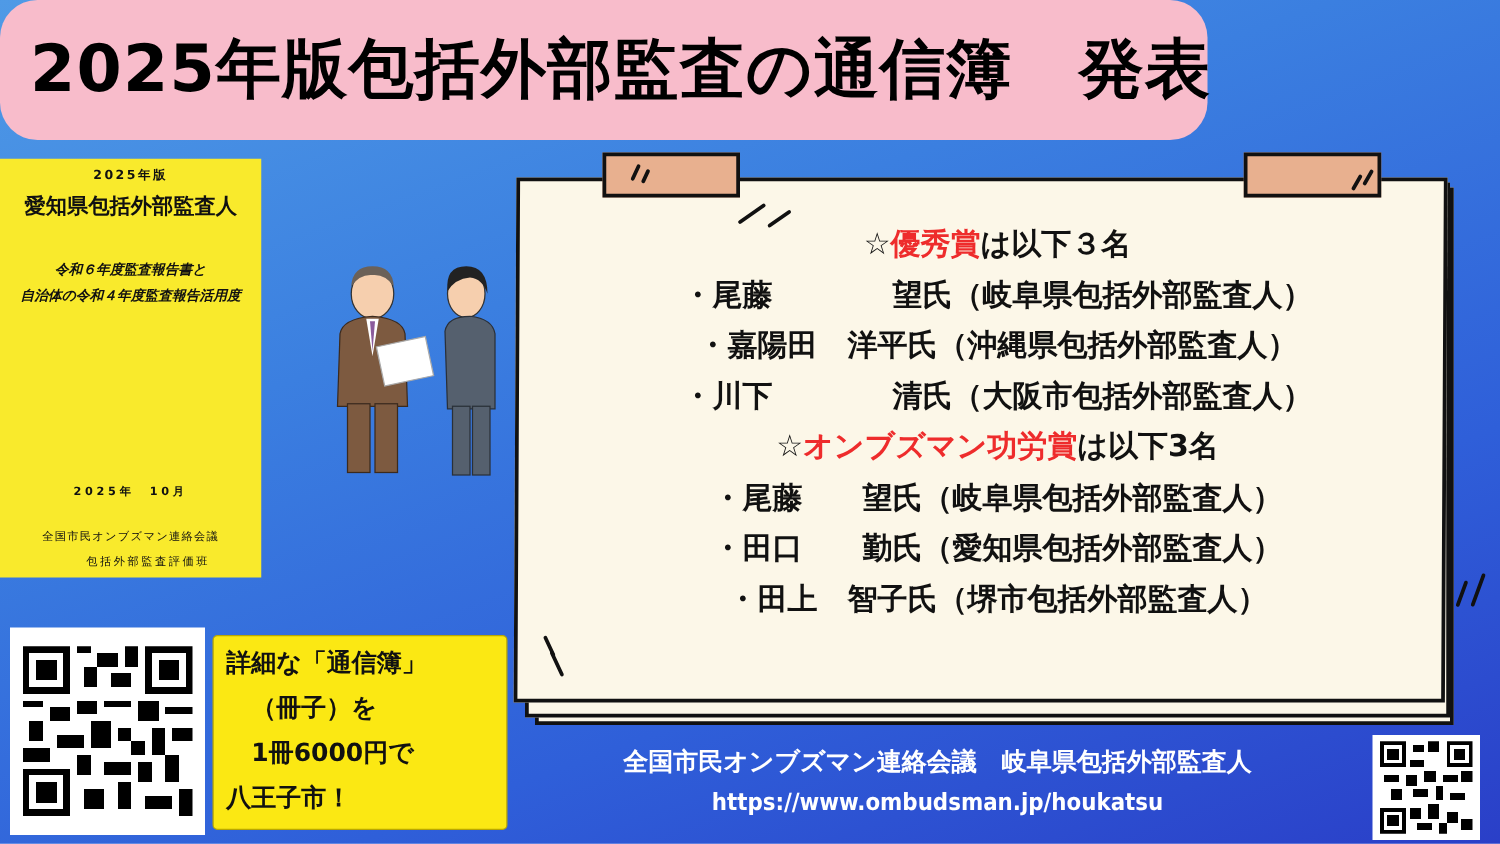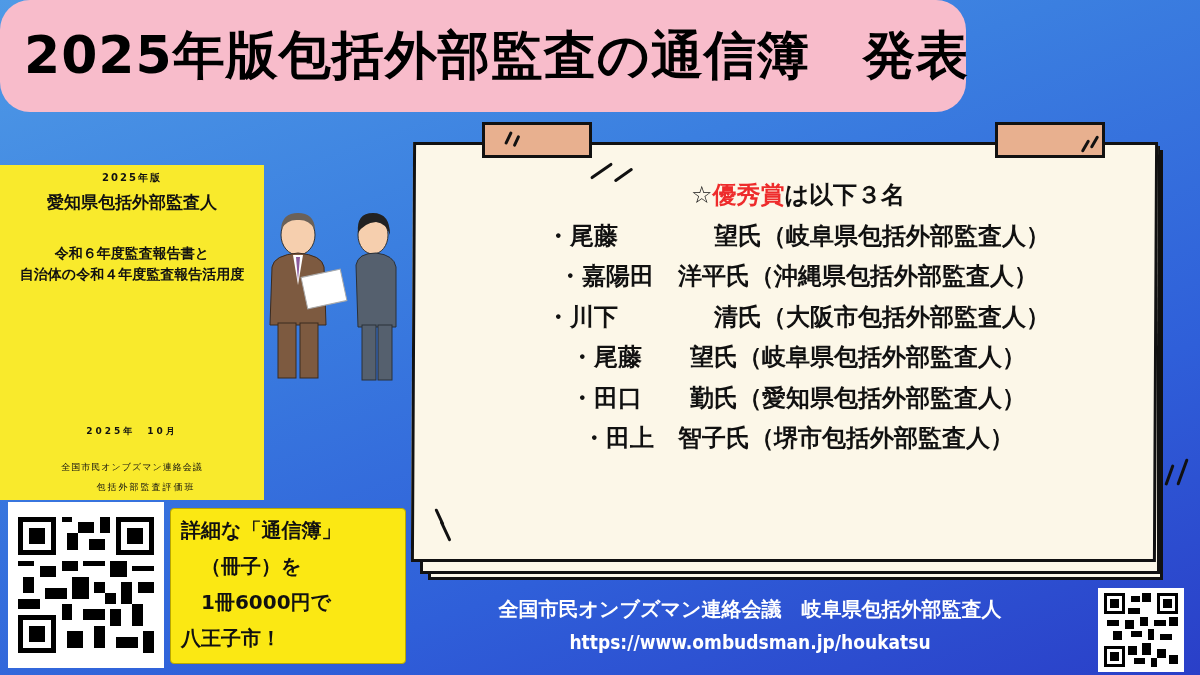--- a/index.html
+++ b/index.html
@@ -13,26 +13,26 @@
     position: absolute; left: 0; top: 0; width: 966px; height: 112px;
     background: #f8bccb; border-radius: 30px;
     display: flex; align-items: center; padding-left: 24px;
   }
   .title-text {
     font-size: 52px; font-weight: bold; color: #000; letter-spacing: 1px;
     white-space: pre;
   }
   
   .book {
-    position: absolute; left: 0; top: 127px; width: 264px; height: 335px;
-    background: #f9ea2c; text-align: center; color: #111; margin-top: 38px;
+    position: absolute; left: 0; top: 127px; width: 209px; height: 335px;
+    background: #f9ea2c; text-align: center; color: #111;
   }
   .book .ed { position:absolute; top: 6px; left:0; right:0; font-size: 10px; font-weight: bold; letter-spacing: 2px; }
   .book .bt { position:absolute; top: 26px; left:0; right:0; font-size: 17px; font-weight: bold; }
-  .book .sub { position:absolute; top: 78px; left:0; right:0; font-size: 14px; font-weight: bold; line-height: 21px; }
+  .book .sub { position:absolute; top: 78px; left:0; right:0; font-size: 11px; font-weight: bold; font-style: italic; line-height: 21px; }
   .book .date { position:absolute; top: 260px; left:0; right:0; font-size: 9px; font-weight: bold; letter-spacing: 3px; }
   .book .org { position:absolute; top: 296px; left:0; right:0; font-size: 9px; letter-spacing: 1px; }
   .book .team { position:absolute; top: 316px; left:0; right:0; font-size: 9px; letter-spacing: 2px; padding-left: 28px; }
   
   .people { position: absolute; left: 258px; top: 205px; width: 150px; height: 180px; }
   
   .note-wrap { position: absolute; left: 408px; top: 120px; width: 770px; height: 465px; }
   .sheet {
     position: absolute; background: #fcf7e8; border: 3px solid #111;
   }
@@ -131,20 +131,21 @@
   <div class="tick" style="left:773px;top:338px;height:28px;transform:rotate(20deg)"></div>
   <div class="tick" style="left:760px;top:344px;height:22px;transform:rotate(20deg)"></div>
   <div class="tick" style="left:30px;top:388px;height:18px;transform:rotate(-25deg)"></div>
   <div class="tick" style="left:36px;top:400px;height:22px;transform:rotate(-25deg)"></div>
 
   <div class="note-content">
     <div class="line"><span class="star">☆</span><span class="red">優秀賞</span><span>は以下３名</span></div>
     <div class="line">・尾藤　　　　望氏（岐阜県包括外部監査人）</div>
     <div class="line">・嘉陽田　洋平氏（沖縄県包括外部監査人）</div>
     <div class="line">・川下　　　　清氏（大阪市包括外部監査人）</div>
+    <div class="line"><span class="star">☆</span><span class="red">オンブズマン功労賞</span><span>は以下3名</span></div>
     <div class="line">・尾藤　　望氏（岐阜県包括外部監査人）</div>
     <div class="line">・田口　　勤氏（愛知県包括外部監査人）</div>
     <div class="line">・田上　智子氏（堺市包括外部監査人）</div>
   </div>
 </div>
 
 <div class="qr-big">
   <svg width="136" height="136" viewBox="0 0 25 25" shape-rendering="crispEdges">
     <rect width="25" height="25" fill="#fff"></rect>
     <g fill="#000">

